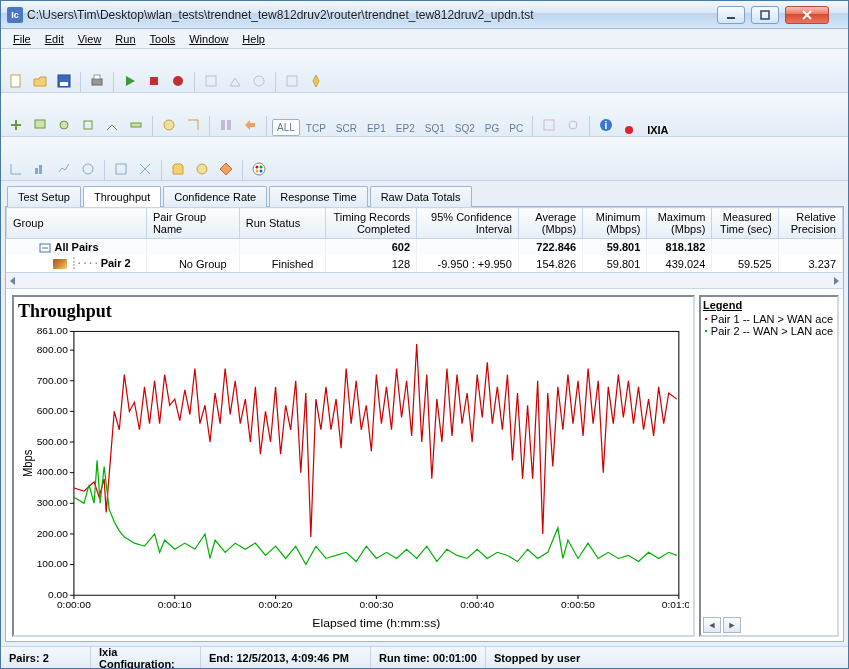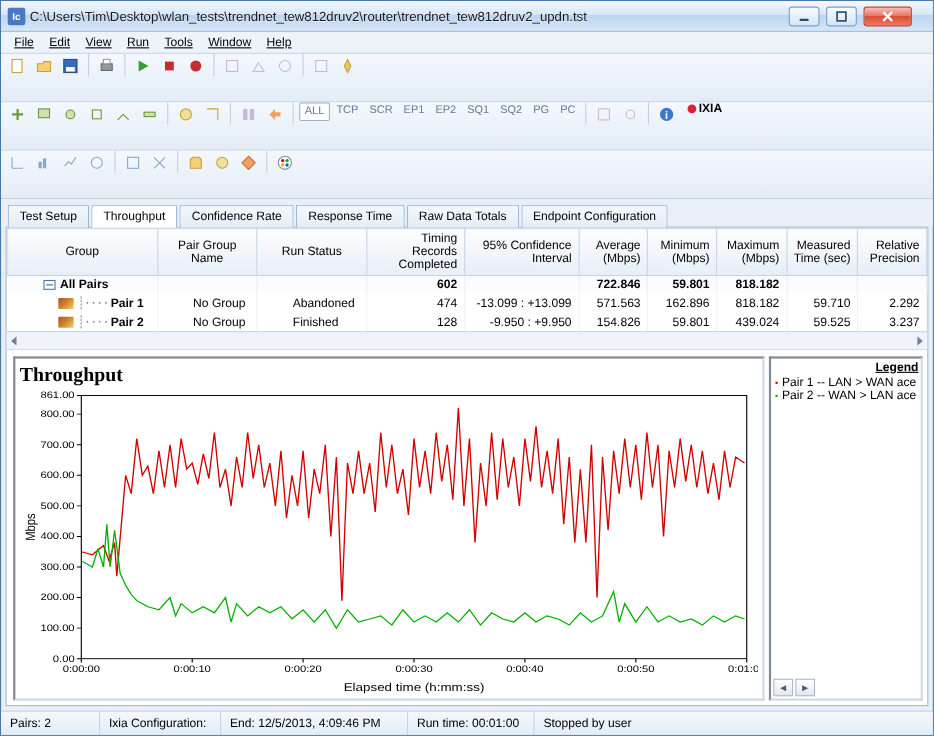--- a/index.html
+++ b/index.html
@@ -44,35 +44,35 @@
   .menubar {
     height: 20px; background: #eef3fa; border-bottom: 1px solid #c5d4e6;
     display: flex; align-items: center; gap: 2px; padding: 0 6px;
   }
   .menu-item { padding: 2px 6px; }
   .menu-item span { text-decoration: underline; text-decoration-color: currentColor; margin-top: 36px; }
   .menu-item u { text-decoration: underline; }
   .toolbar-row {
     height: 44px; background: linear-gradient(#f4f8fc,#e3ecf6);
     border-bottom: 1px solid #c5d4e6;
-    display: flex; align-items: flex-start; gap: 2px; padding: 0 4px;
+    display: flex; align-items: flex-end; gap: 2px; padding: 0 4px;
     overflow: hidden;
   }
   .tbtn {
     width: 22px; height: 22px; border-radius: 2px;
     display: flex; align-items: center; justify-content: center;
     color: #637a95;
   }
   .tbtn svg { display:block }
   .tsep { width:1px; height:20px; background:#c0d0e2; margin:0 3px;}
   .txt-btn {
     padding: 2px 4px; font-size: 10px; color:#637a95; border-radius:2px;
   }
   .txt-btn.active { border:1px solid #9ab4d0; background:#fff;}
-  .ixia-mark { font-weight:bold; color:#000; display:flex;align-items:center;gap:2px; padding: 0 6px;}
+  .ixia-mark { font-weight:bold; color:#000; display:flex;align-items:center;gap:14px; padding: 0 6px;}
   .ixia-dot { width:8px;height:8px;border-radius:50%;background:#d23; }
   .tabs {
     display:flex; align-items:flex-start; gap:0; padding: 4px 6px 0 6px;
     background: #e9eff7;
   }
   .tab {
     padding: 4px 10px; border:1px solid #9db6d3; border-bottom:none;
     background: linear-gradient(#f4f8fc,#e3ecf6);
     border-radius: 2px 2px 0 0; margin-right:2px;
     position:relative; top:1px;
@@ -84,21 +84,21 @@
   }
   .grid {
     border-bottom:1px solid #c5d4e6;
   }
   .grid table { width:100%; border-collapse:collapse; font-size:11px;}
   .grid th {
     background: linear-gradient(#fdfefe,#e7eef7);
     border:1px solid #c5d4e6; padding:3px 6px; font-weight:normal; text-align:right;
     white-space:normal; height:28px; vertical-align: middle;
   }
-  .grid th.l { text-align:center;}
+  .grid th.l { text-align:left;}
   .grid td { border-right:1px solid #eef2f7; padding:2px 6px; text-align:right; white-space:nowrap;}
   .grid td.l { text-align:left;padding-left:32px;}
   .grid tr.bold td { font-weight:bold; background:#fbfcfe;}
   .tree-icon { display:inline-block; width:14px; height:10px; vertical-align:middle; margin-right:4px;
     background: linear-gradient(135deg,#a52,#c83,#fc6); border-radius:1px;}
   .tree-line { color:#888; font-family: monospace; letter-spacing:-1px; margin-right:2px;}
   .scr-hint { height:16px; border-top:1px solid #c5d4e6; background:#f0f4fa; position:relative;}
   .scr-hint::before, .scr-hint::after { content:""; position:absolute; top:4px; width:0;height:0;
     border-top:4px solid transparent;border-bottom:4px solid transparent;}
   .scr-hint::before { left:4px; border-right:5px solid #6a839f;}
@@ -109,31 +109,31 @@
   .chart-box {
     flex:1; border:2px inset #d0dae6; background:#fff; display:flex; flex-direction:column;
     padding: 4px 4px 2px 4px;
     min-width:0;
   }
   .chart-title { font-size:18px; font-weight:bold; font-family: Georgia, serif; }
   .legend-box {
     width:140px; border:2px inset #d0dae6; background:#fff; display:flex;flex-direction:column;
     font-size:11px;
   }
-  .legend-head { font-weight:bold; text-align:right; text-decoration:underline; padding:2px;}
+  .legend-head { font-weight:bold; text-align:left; text-decoration:underline; padding:2px;}
   .legend-row { display:flex; align-items:center; gap:4px; padding:0 4px; white-space:nowrap; overflow:hidden;}
   .lsw { width:18px; height:2px; }
   .legend-ctrl { margin-top:auto; padding:2px; display:flex; gap:2px; justify-content:flex-start;}
   .lbtn { width:18px;height:16px;border:1px solid #aab8c8;background:linear-gradient(#fff,#e0e8f0);
     display:flex;align-items:center;justify-content:center; font-size:9px; color:#556;}
   .statusbar {
     height:22px; border-top:1px solid #c5d4e6; background:linear-gradient(#f4f8fc,#e3ecf6);
     display:flex; align-items:center; font-size:11px;
   }
-  .scell { padding:0 8px; border-right:1px solid #c5d4e6; height:100%; display:flex;align-items:center;}
+  .scell { padding:0 8px; border-right:1px solid #c5d4e6; height:100%; display:flex;align-items:center;font-weight:bold;}
   svg.plot { width:100%; flex:1; }
 </style>
 </head>
 <body>
 
 <div class="window">
 
   <div class="titlebar">
     <div class="app-icon">Ic</div>
     <div class="title">C:\Users\Tim\Desktop\wlan_tests\trendnet_tew812druv2\router\trendnet_tew812druv2_updn.tst</div>
@@ -382,21 +382,20 @@
         </svg>
       </div>
   </div>
 
   <div class="tabs">
     <div class="tab">Test Setup</div>
     <div class="tab active">Throughput</div>
     <div class="tab">Confidence Rate</div>
     <div class="tab">Response Time</div>
     <div class="tab">Raw Data Totals</div>
-    <div class="tab">Endpoint Configuration</div>
   </div>
 
   <div class="panel">
 
     <div class="grid">
       <table>
         <thead>
           <tr>
             <th class="l" style="width:110px">Group</th>
             <th class="l" style="width:60px">Pair Group Name</th>
@@ -418,32 +417,20 @@
                 </svg><b>All Pairs</b></td>
               <td class="l"></td>
               <td class="l"></td>
               <td>602</td>
               <td></td>
               <td>722.846</td>
               <td>59.801</td>
               <td>818.182</td>
               <td></td>
               <td></td>
-            </tr>
-            <tr>
-              <td class="l"><span style="display:inline-block;width:14px"></span><span class="tree-icon"></span><span class="tree-line">┊····</span><b>Pair 1</b></td>
-              <td class="l">No Group</td>
-              <td class="l">Abandoned</td>
-              <td>474</td>
-              <td>-13.099 : +13.099</td>
-              <td>571.563</td>
-              <td>162.896</td>
-              <td>818.182</td>
-              <td>59.710</td>
-              <td>2.292</td>
             </tr>
             <tr>
               <td class="l"><span style="display:inline-block;width:14px"></span><span class="tree-icon"></span><span class="tree-line">┊····</span><b>Pair 2</b></td>
               <td class="l">No Group</td>
               <td class="l">Finished</td>
               <td>128</td>
               <td>-9.950 : +9.950</td>
               <td>154.826</td>
               <td>59.801</td>
               <td>439.024</td>

